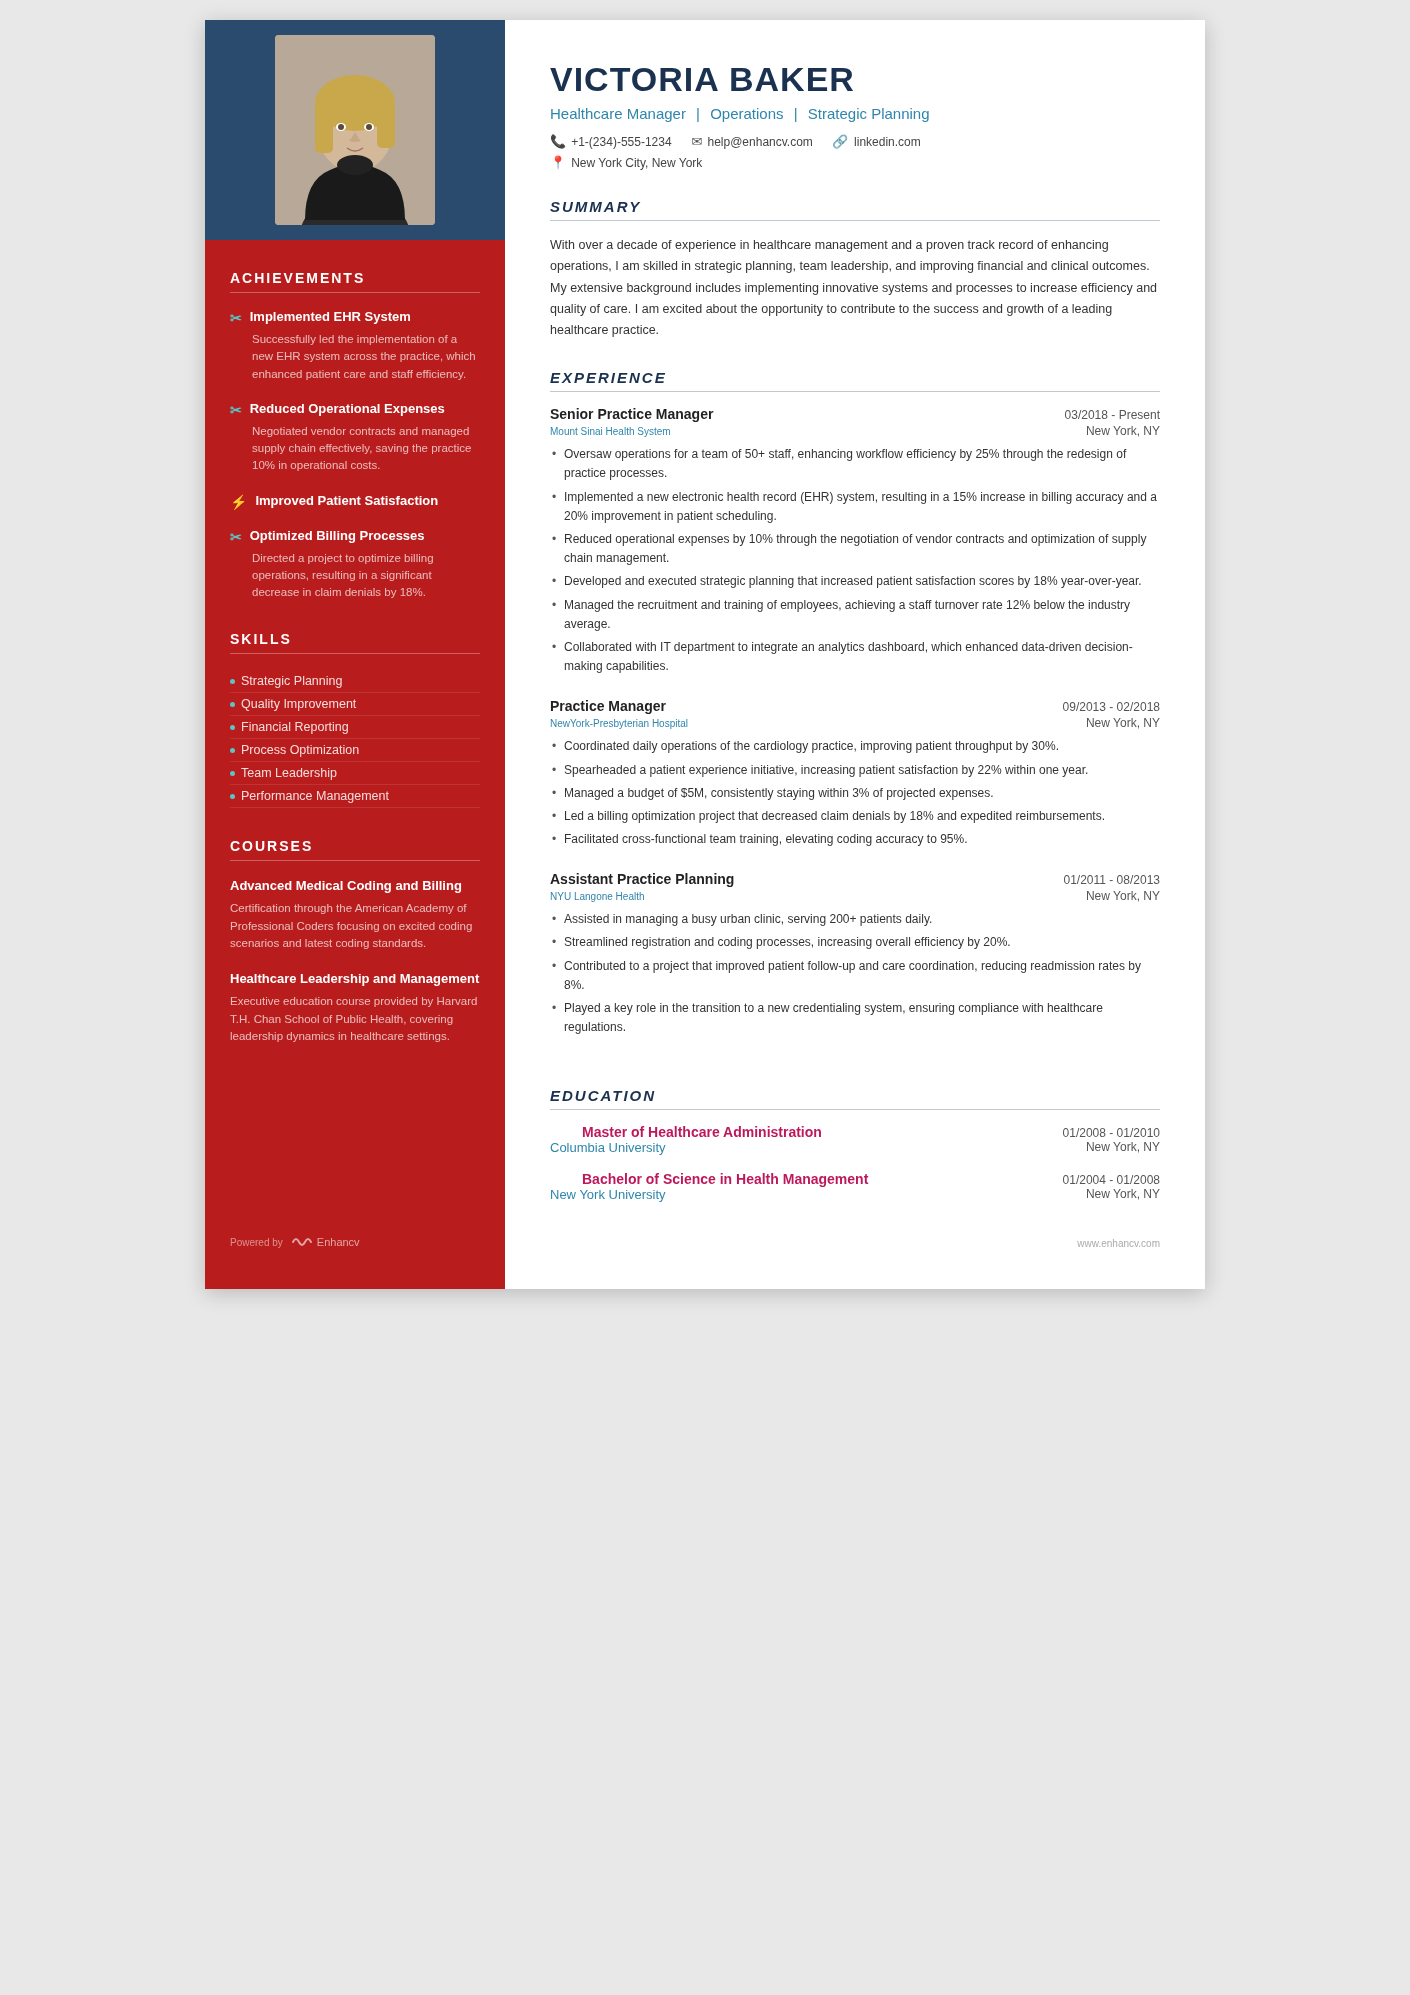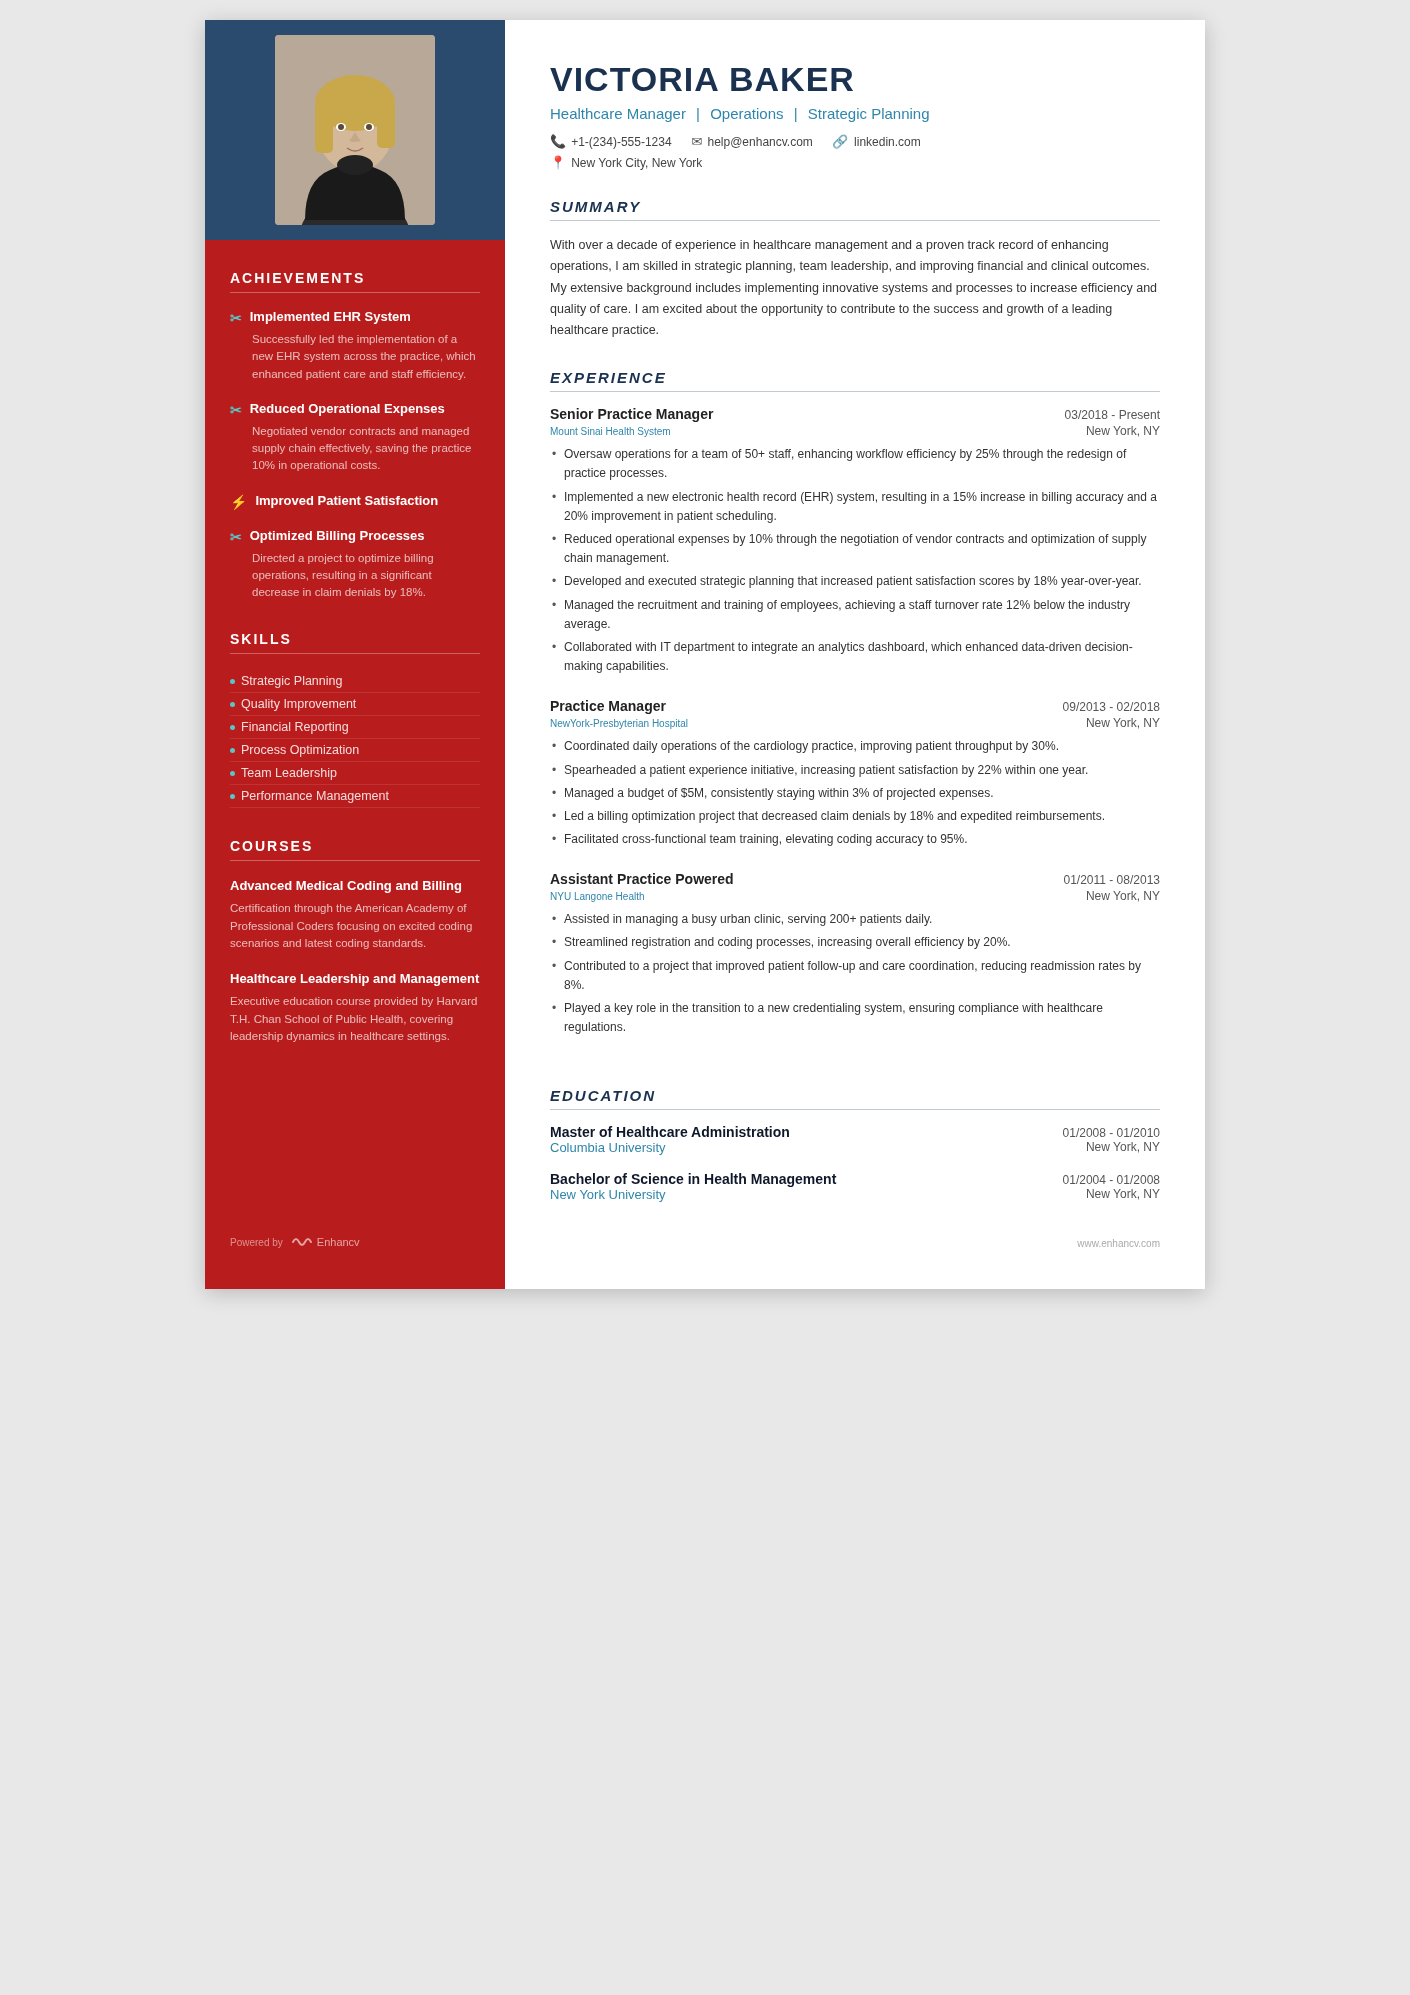--- a/index.html
+++ b/index.html
@@ -271,21 +271,22 @@
       margin-bottom: 16px;
     }
     .edu-header {
       display: flex;
       justify-content: space-between;
       align-items: baseline;
     }
     .edu-degree {
       font-size: 14px;
       font-weight: 600;
-      color: #0f172a;
+      color: #be185d;
+      margin-left: 32px;
     }
     .edu-date {
       font-size: 12px;
       color: #555;
     }
     .edu-subheader {
       display: flex;
       justify-content: space-between;
     }
     .edu-school {
@@ -504,21 +505,21 @@
     <ul class="exp-bullets">
               <li>Coordinated daily operations of the cardiology practice, improving patient throughput by 30%.</li>
               <li>Spearheaded a patient experience initiative, increasing patient satisfaction by 22% within one year.</li>
               <li>Managed a budget of $5M, consistently staying within 3% of projected expenses.</li>
               <li>Led a billing optimization project that decreased claim denials by 18% and expedited reimbursements.</li>
               <li>Facilitated cross-functional team training, elevating coding accuracy to 95%.</li>
             </ul>
   </div>
           <div class="exp-item">
     <div class="exp-header">
-      <span class="exp-title">Assistant Practice Powered</span>
+      <span class="exp-title">Assistant Practice Planning</span>
       <span class="exp-date">01/2011 - 08/2013</span>
     </div>
     <div class="exp-subheader">
       <span class="exp-company">NYU Langone Health</span>
       <span class="exp-location">New York, NY</span>
     </div>
     <ul class="exp-bullets">
               <li>Assisted in managing a busy urban clinic, serving 200+ patients daily.</li>
               <li>Streamlined registration and coding processes, increasing overall efficiency by 20%.</li>
               <li>Contributed to a project that improved patient follow-up and care coordination, reducing readmission rates by 8%.</li>

